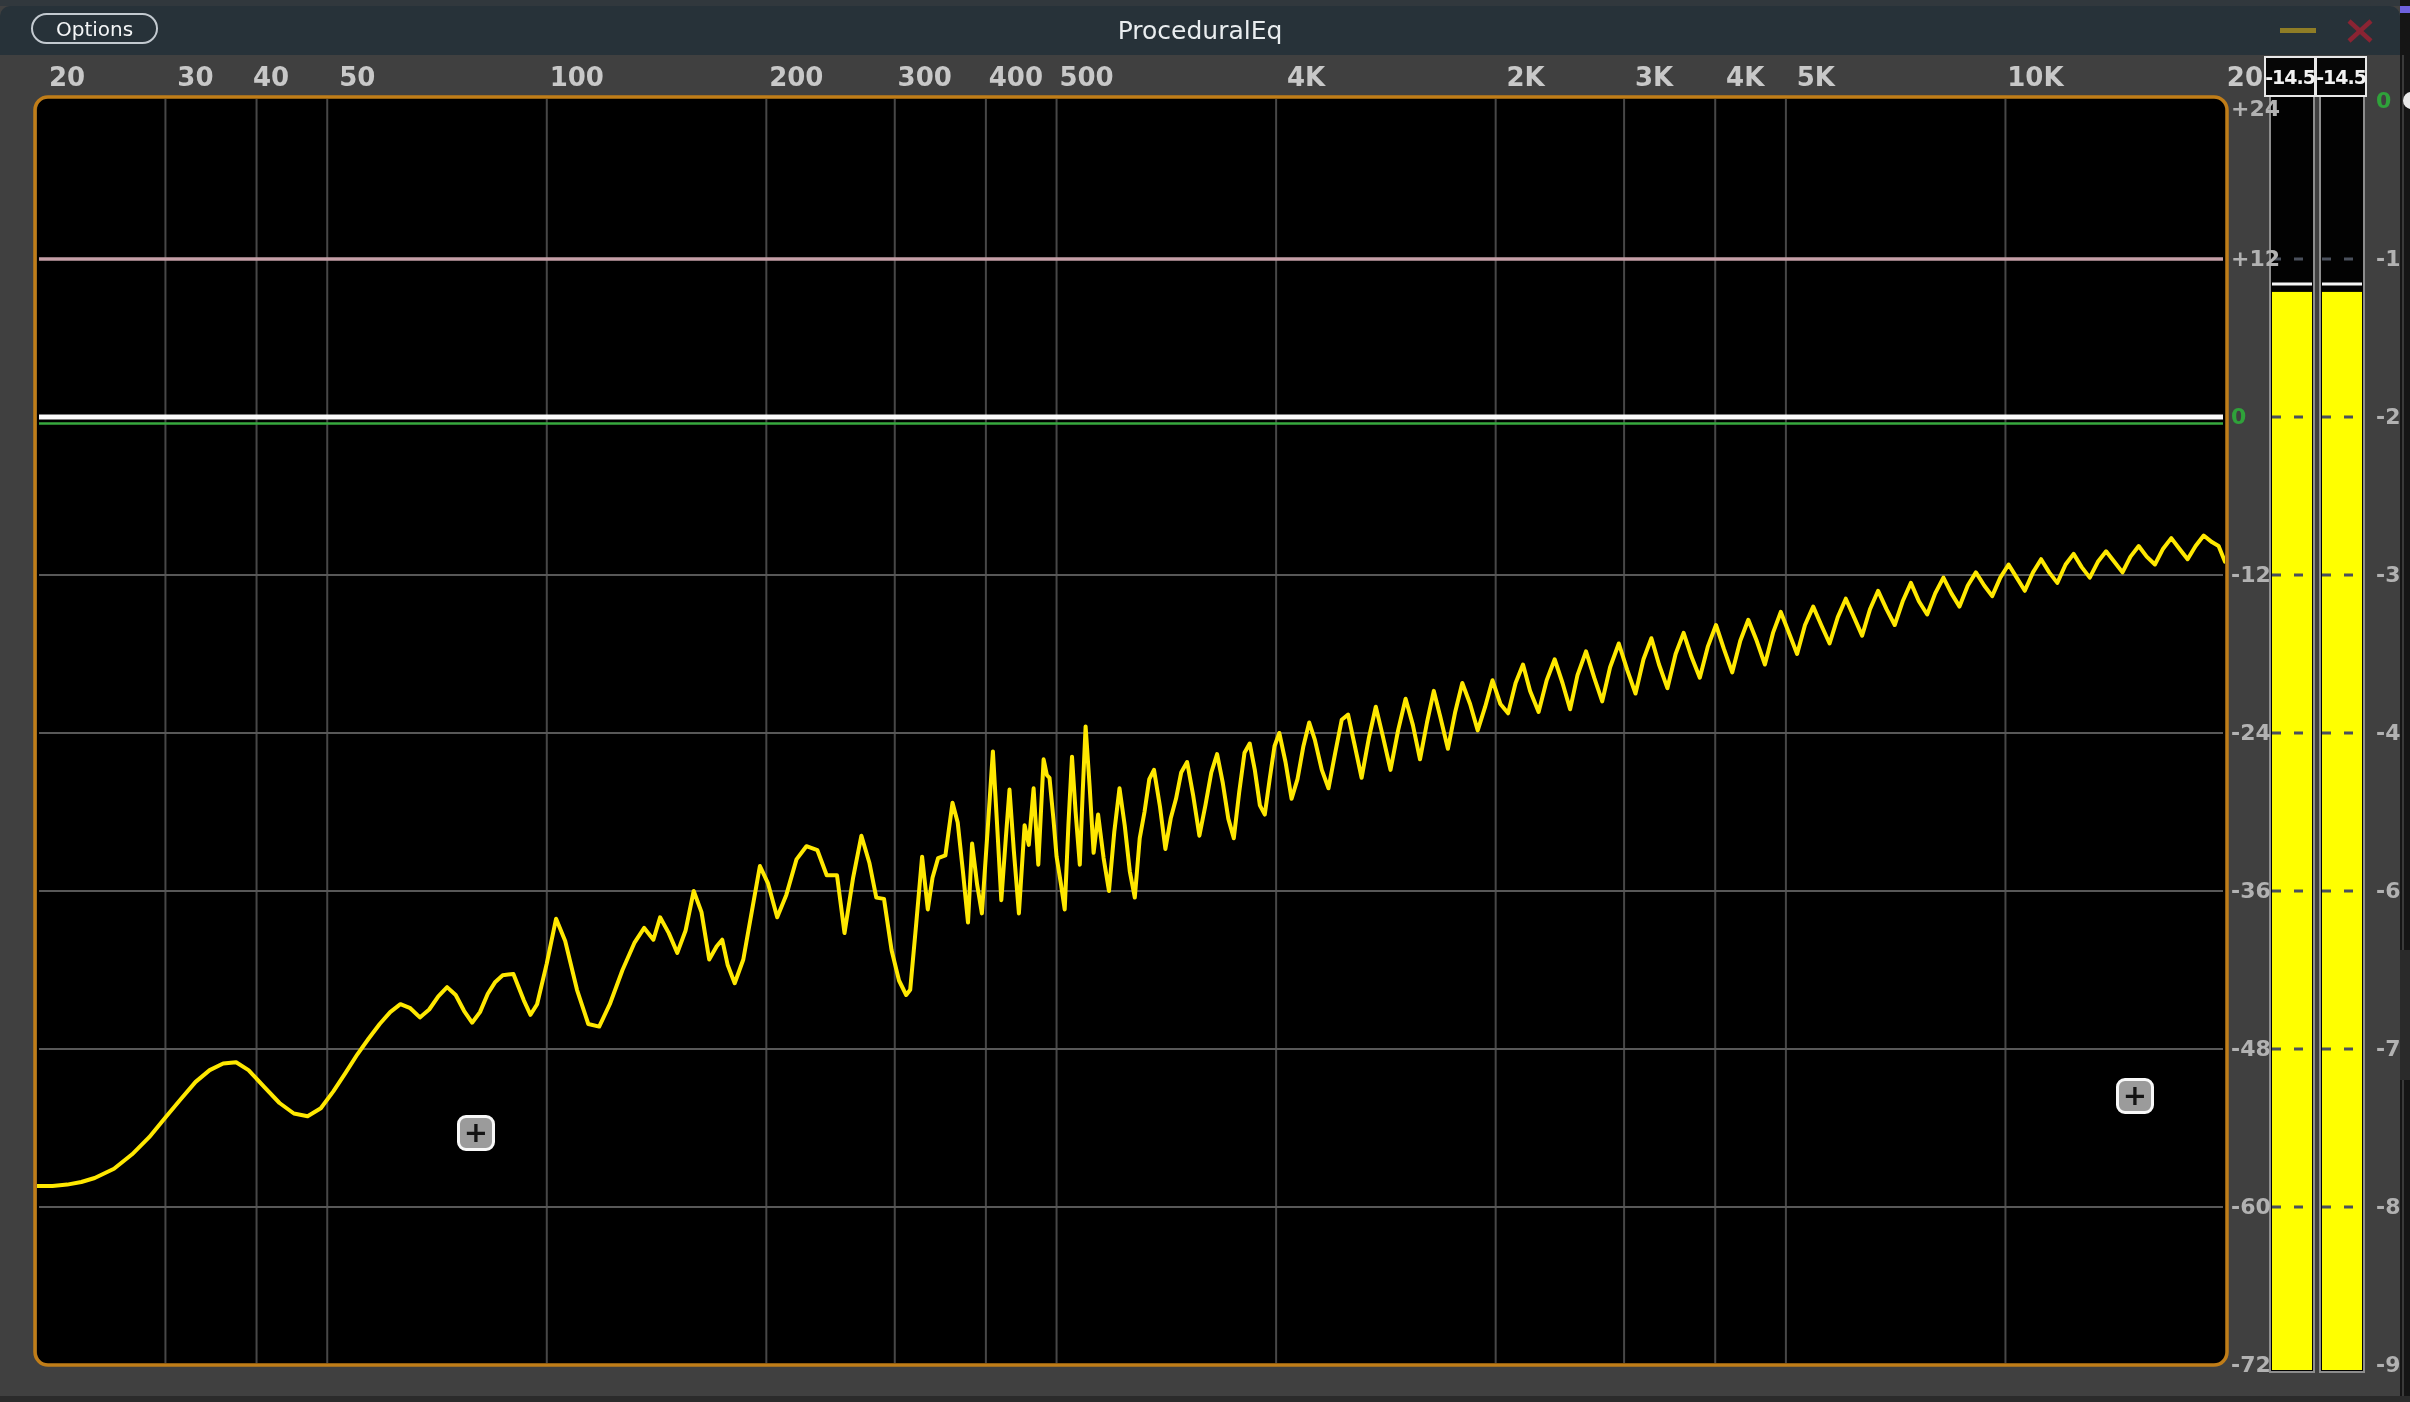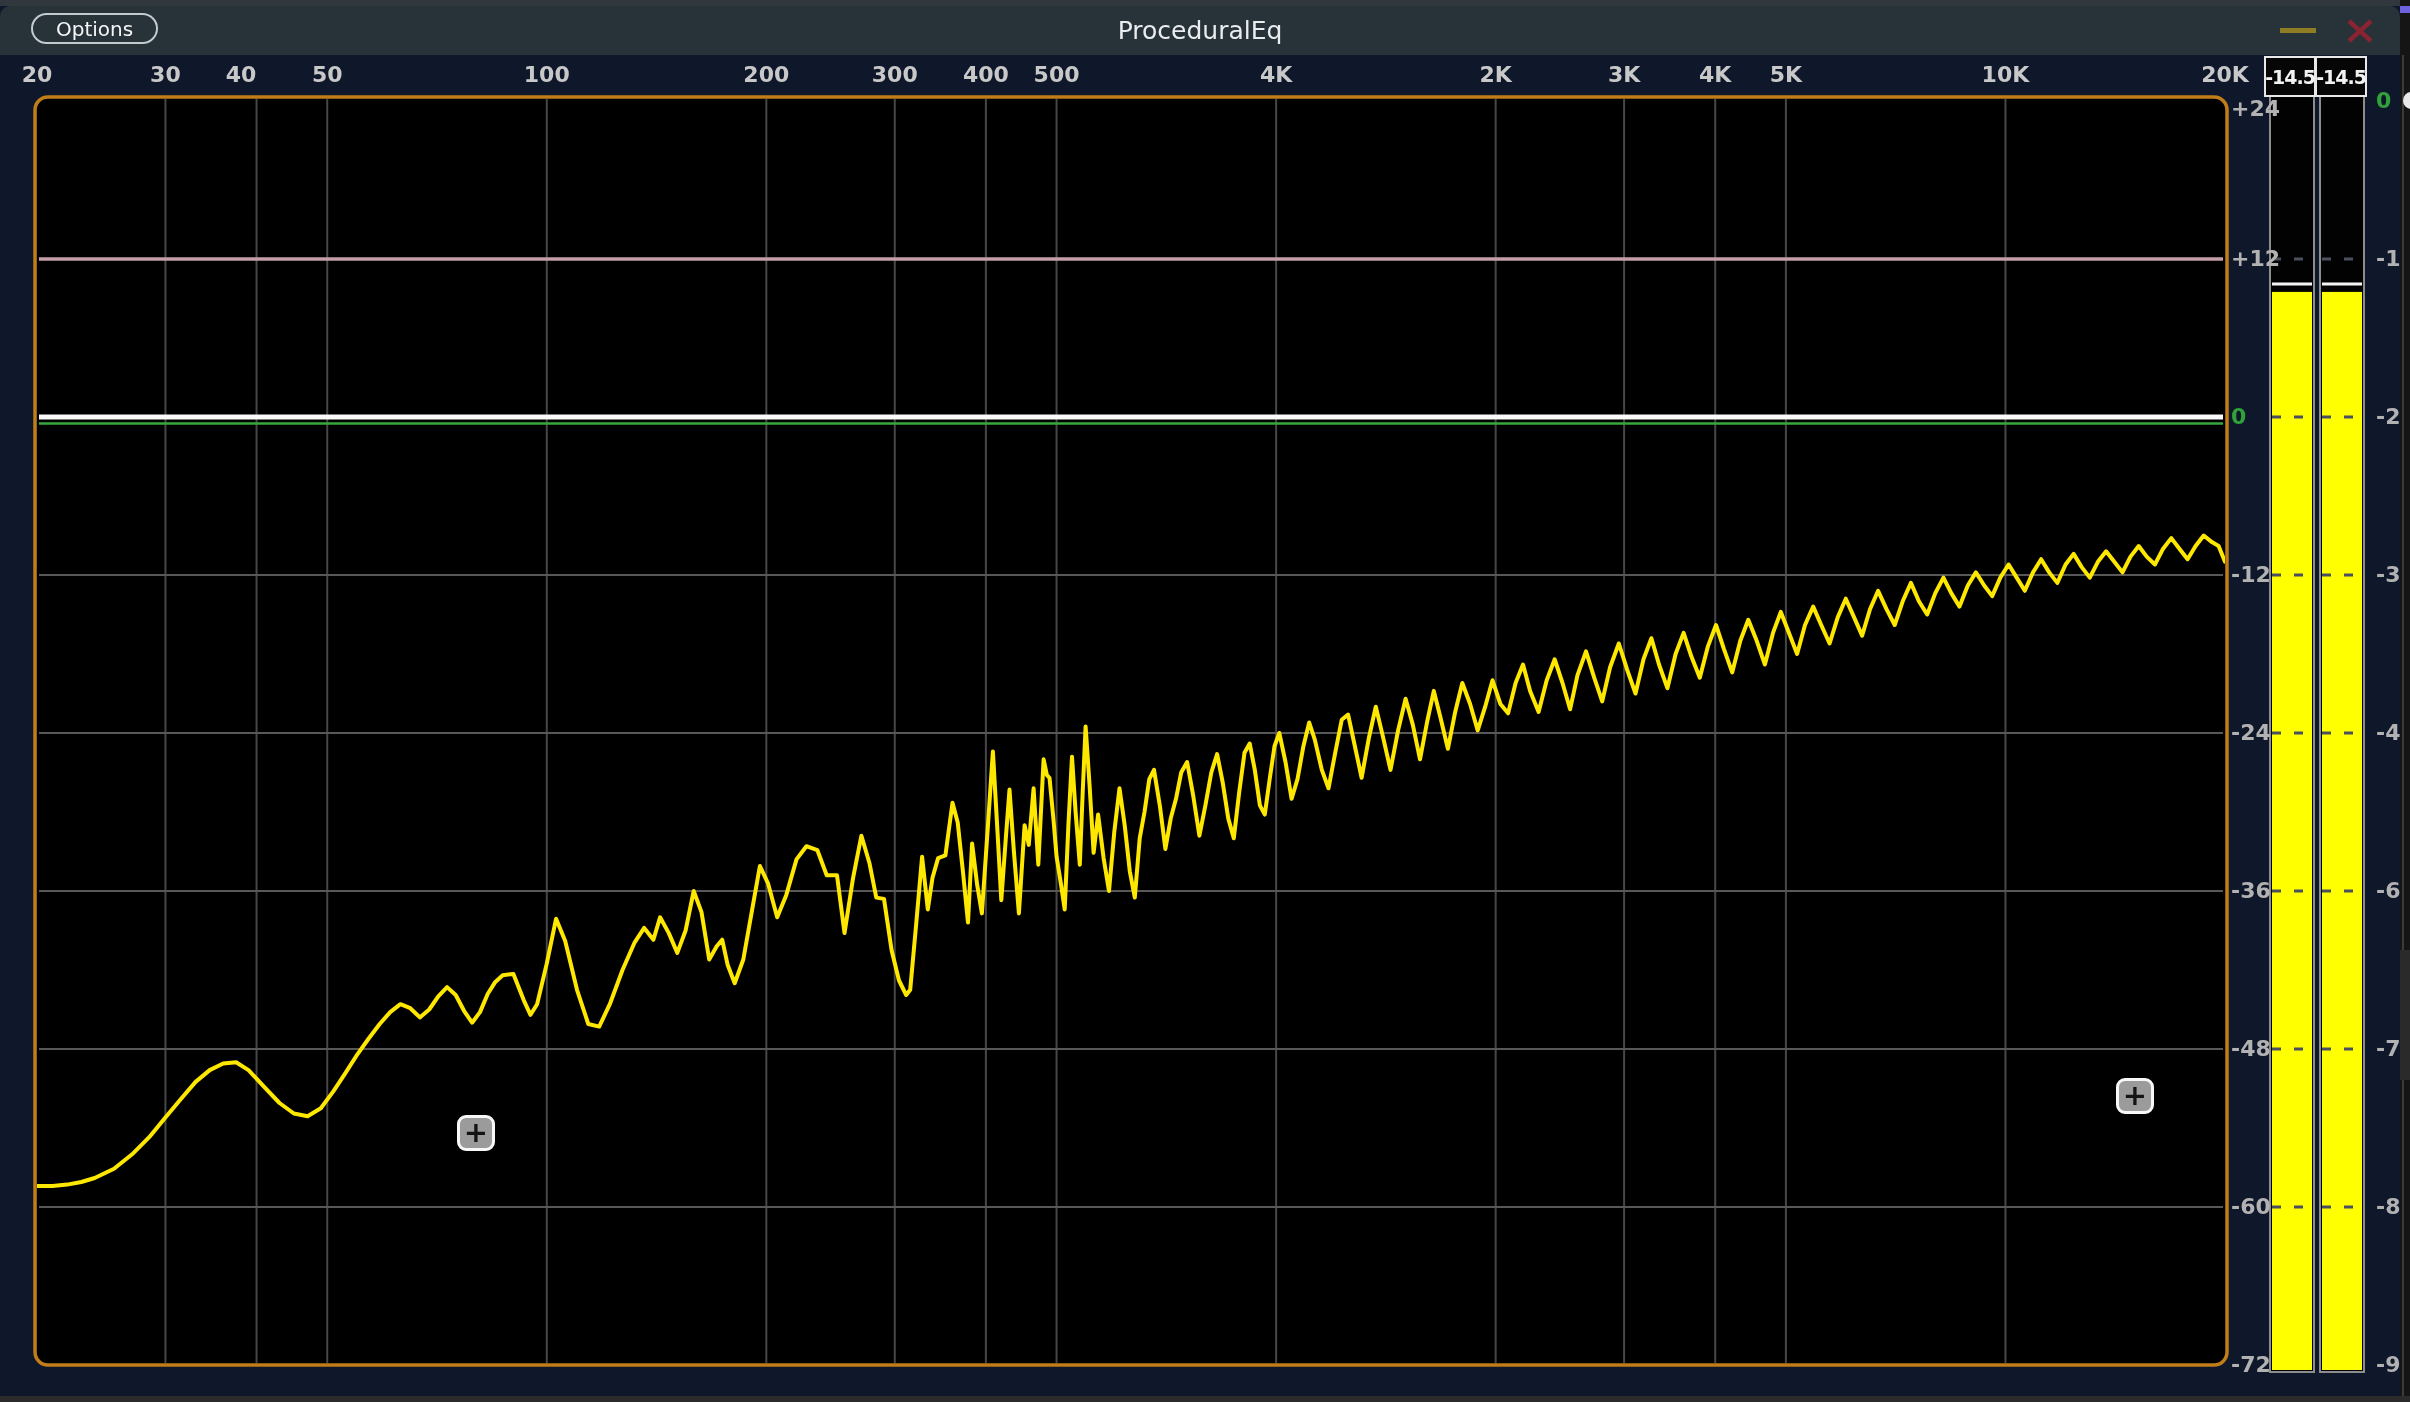--- a/index.html
+++ b/index.html
@@ -1,16 +1,16 @@
 <!DOCTYPE html>
 <html><head>
 <meta charset="utf-8">
 <style>
   html,body{margin:0;padding:0;background:#000;}
-  #screen{position:relative;width:2410px;height:1402px;background:#0f172a;overflow:hidden;
+  #screen{position:relative;width:2410px;height:1402px;background:#404040;overflow:hidden;
           font-family:"DejaVu Sans",sans-serif;-webkit-font-smoothing:antialiased;}
   
   #top-strip{position:absolute;left:0;top:0;width:2400px;height:6px;background:#31383d;}
   #right-sliver{position:absolute;left:2400px;top:0;width:10px;height:1402px;background:#151515;}
   #right-sliver .purple{position:absolute;left:0;top:6px;width:10px;height:7px;background:#6e61dd;}
   #right-sliver .vline{position:absolute;left:2px;top:55px;width:2px;height:1347px;background:#3a3a3a;}
   #right-sliver .circle{position:absolute;left:3px;top:92px;width:17px;height:17px;border-radius:50%;background:#e9e9e9;}
   #right-sliver .thumb{position:absolute;left:0;top:950px;width:10px;height:130px;background:#2a2a2a;}
   #bottom-strip{position:absolute;left:0;top:1396px;width:2410px;height:6px;background:#2b2b2b;}
   
@@ -18,21 +18,21 @@
   #options-button{position:absolute;left:31px;top:7px;height:31px;padding:0 23px;background:transparent;
       border:2px solid #c3cad0;border-radius:16px;color:#f4f6f7;font-size:20px;font-family:inherit;cursor:default;}
   #window-title{position:absolute;left:0;right:0;top:0;height:49px;line-height:49px;text-align:center;
       color:#e9edef;font-size:25px;pointer-events:none;}
   #minimize-button{position:absolute;right:72px;top:0;width:60px;height:49px;display:flex;align-items:center;justify-content:center;}
   #minimize-button .dash{width:36px;height:5px;background:#8f7d26;}
   #close-button{position:absolute;right:12px;top:0;width:56px;height:49px;display:flex;align-items:center;justify-content:center;}
   
   #plot{position:absolute;left:0;top:0;}
   
-  .freq-label{position:absolute;top:62px;transform:translateX(-50%);color:#c8c8c8;font-size:22px;font-weight:bold;white-space:nowrap;}
+  .freq-label{position:absolute;top:62px;transform:translateX(-50%);color:#c8c8c8;font-size:26px;font-weight:bold;white-space:nowrap;margin-left:30px;}
   .db-label{position:absolute;color:#b2b2b2;font-size:22px;font-weight:bold;line-height:26px;white-space:nowrap;}
   .db-label.green{color:#2fa23a;}
   
   #meter-values{position:absolute;left:2264px;top:56px;display:flex;}
   .meter-value-box{width:52px;height:41px;border:2px solid #e8e8e8;background:#060606;color:#f2f2f2;
       font-size:19px;font-weight:bold;letter-spacing:-1px;display:flex;align-items:center;justify-content:center;
       box-sizing:border-box;}
   .meter-value-box + .meter-value-box{margin-left:-1px;}
   
   .add-band-button{position:absolute;width:38px;height:36px;background:#9b9b9b;border:3px solid #f8f8f8;border-radius:9px;

